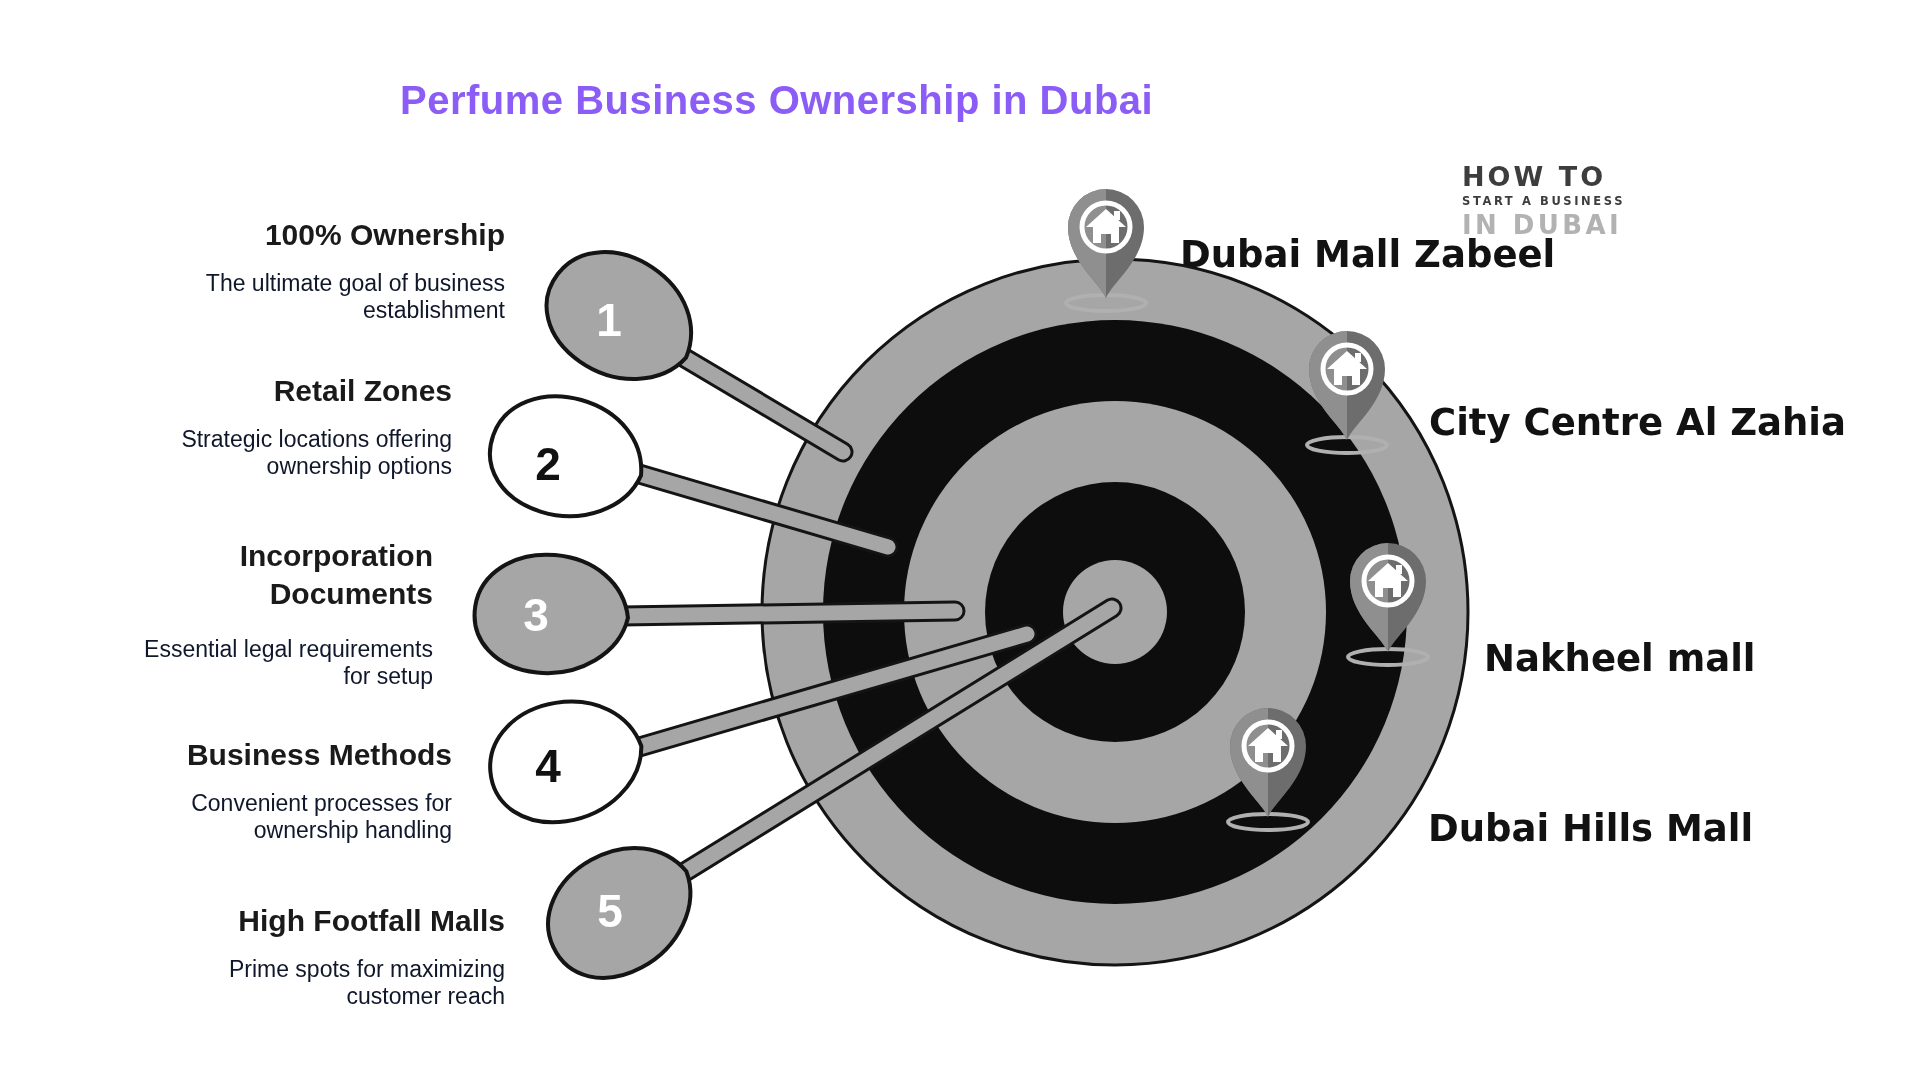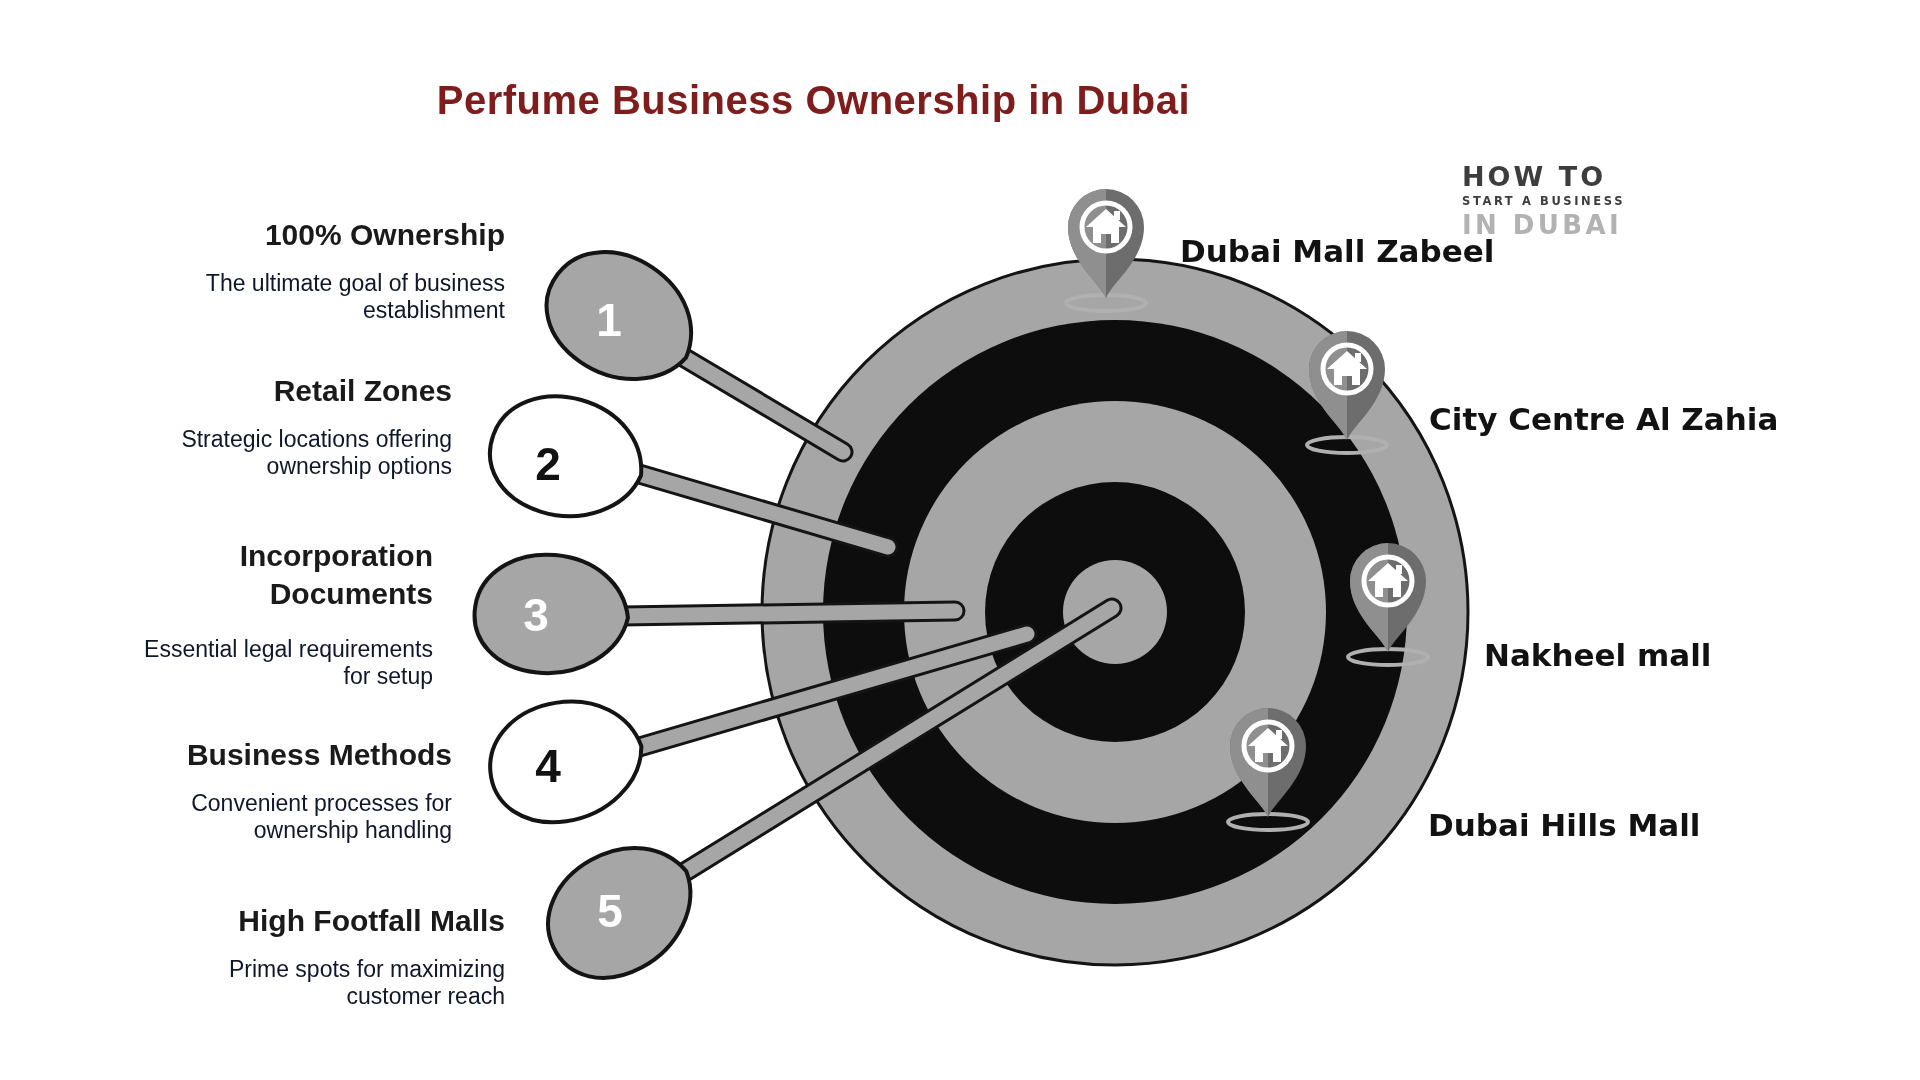--- a/index.html
+++ b/index.html
@@ -1,39 +1,39 @@
 <!DOCTYPE html>
 <html><head>
 <meta charset="utf-8">
 <style>
   html,body{margin:0;padding:0;background:#ffffff;}
   .stage{position:relative;width:1920px;height:1080px;background:#ffffff;overflow:hidden;
          font-family:"Liberation Sans",sans-serif;}
   
-  .main-title{position:absolute;left:400px;top:78px;width:790px;margin:0;text-align:right;
-              font-size:40px;font-weight:bold;color:#7f1d1d;letter-spacing:.5px;}
+  .main-title{position:absolute;left:400px;top:78px;width:790px;margin:0;text-align:left;
+              font-size:40px;font-weight:bold;color:#8b5cf6;letter-spacing:.5px;}
   
   .logo{position:absolute;left:1462px;top:163px;width:170px;line-height:1;
         font-family:"DejaVu Sans",sans-serif;}
   .logo-line1{font-size:27px;font-weight:bold;color:#3d3d3d;letter-spacing:3px;}
   .logo-line2{font-size:11.5px;font-weight:bold;color:#3d3d3d;letter-spacing:2.6px;margin-top:6px;}
   .logo-line3{font-size:26px;font-weight:bold;color:#b2b2b2;letter-spacing:3.4px;margin-top:4px;}
   
   .step{position:absolute;text-align:right;}
   .step h2{margin:0;font-size:30px;line-height:38px;font-weight:bold;color:#1a1a1a;}
   .step p{margin:16px 0 0 0;font-size:23px;line-height:27px;color:#0f172a;}
   .step-1{top:216px;right:1415px;width:360px;}
   .step-2{top:372px;right:1468px;width:310px;}
   .step-3{top:537px;right:1487px;width:310px;}
   .step-3 p{margin-top:23px;}
   .step-4{top:736px;right:1468px;width:310px;}
   .step-5{top:902px;right:1415px;width:360px;}
   
   .loc{position:absolute;font-family:"DejaVu Sans",sans-serif;font-weight:bold;
-       font-size:31px;color:#121212;white-space:nowrap;}
+       font-size:37px;color:#121212;white-space:nowrap;}
   .loc-1{left:1180px;top:233px;}
   .loc-2{left:1429px;top:401px;}
   .loc-3{left:1484px;top:637px;}
   .loc-4{left:1428px;top:807px;}
   
   .scene{position:absolute;left:0;top:0;}
   .dart-num{font-family:"Liberation Sans",sans-serif;font-size:46px;font-weight:bold;}
 </style>
 </head>
 <body>

